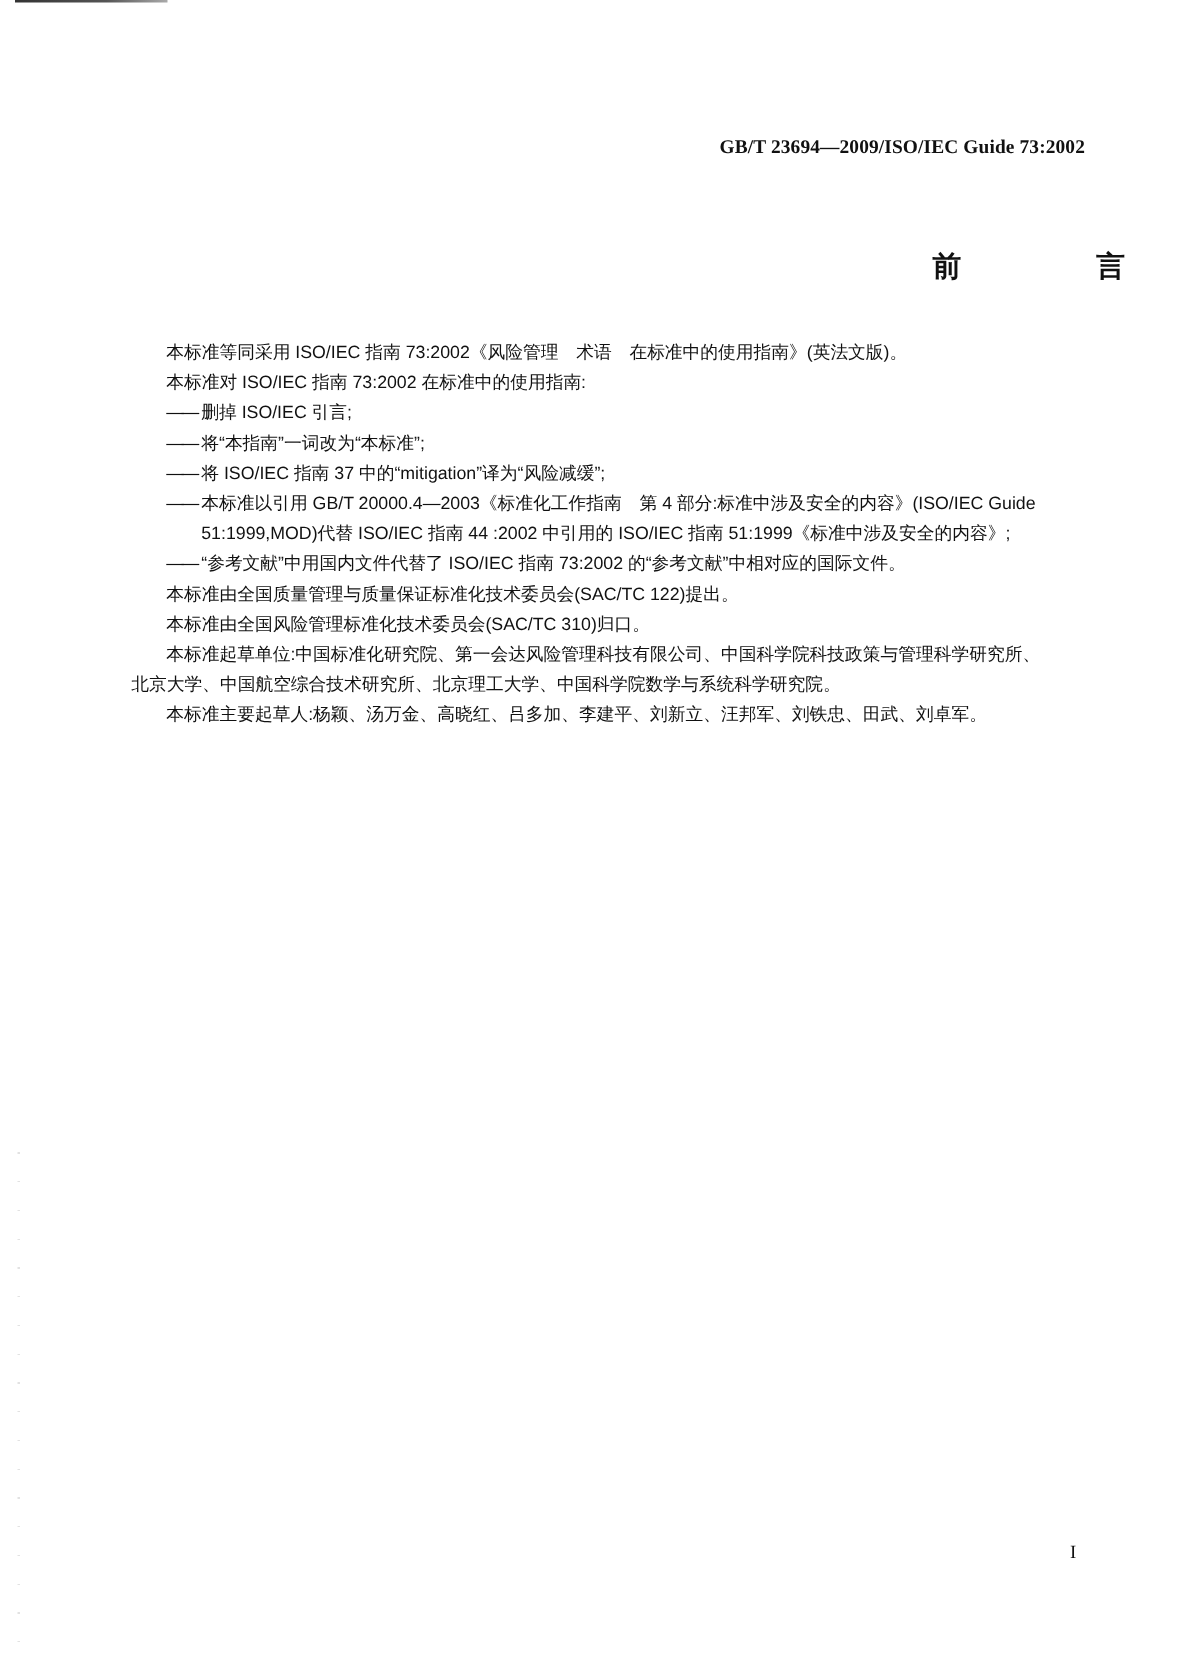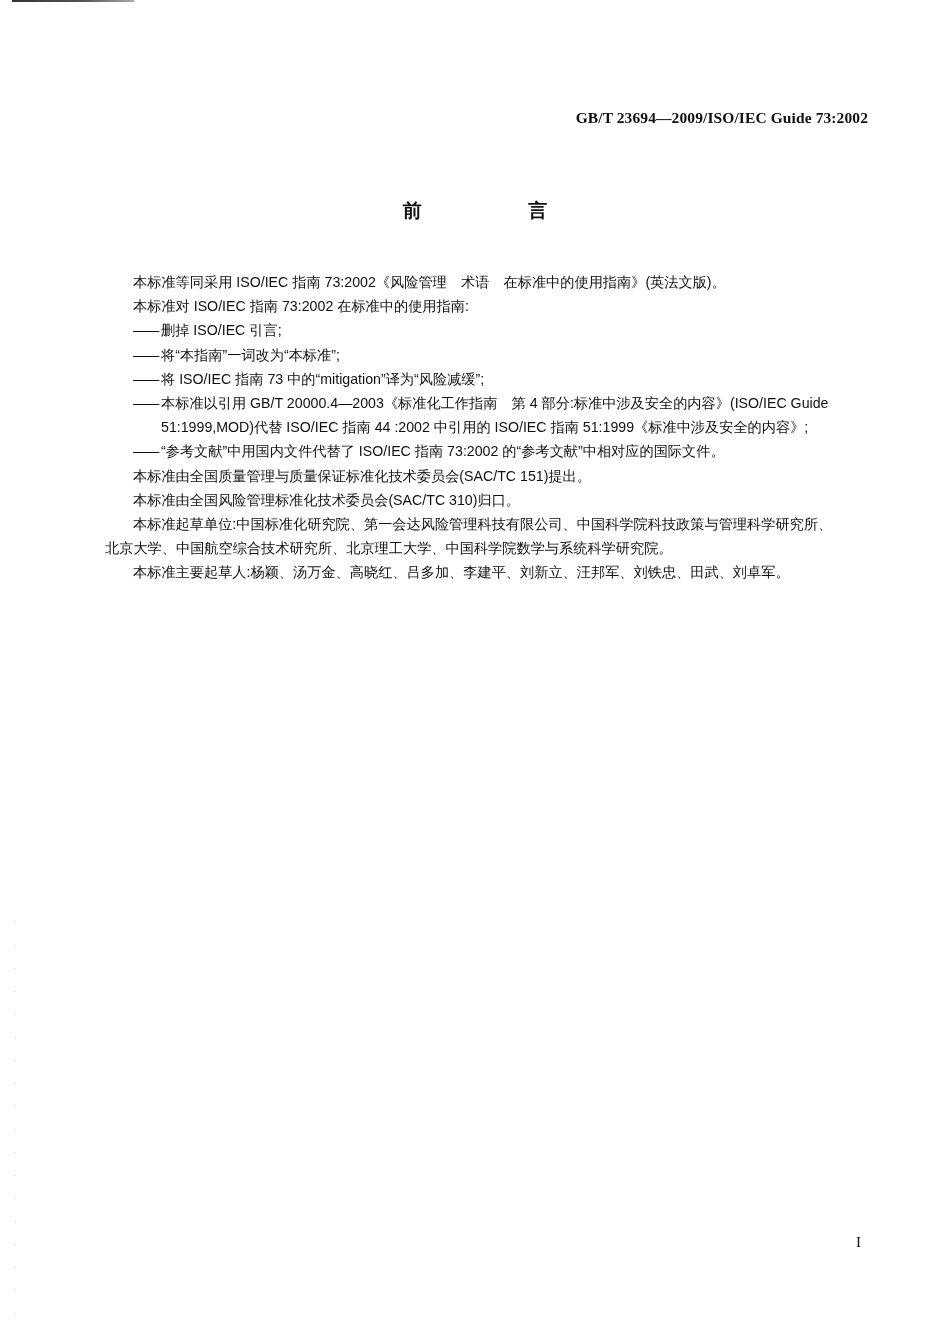--- a/index.html
+++ b/index.html
@@ -32,24 +32,24 @@
       font-size: 15.5px;
       letter-spacing: 0.1px;
       white-space: nowrap;
       margin-top: 13px;
     }
     .title {
       position: absolute;
       left: 0;
       width: 950px;
       top: 198px;
-      text-align: center;
+      text-align: right;
       font-family: "DejaVu Sans", sans-serif;
       font-weight: bold;
-      font-size: 19px;
+      font-size: 23px;
       letter-spacing: 50px;
       text-indent: 50px;
     }
     .body-text {
       position: absolute;
       left: 133px;
       top: 270px;
       width: 740px;
       font-family: Liberation Sans, sans-serif;
       font-size: 14.2px;
@@ -115,28 +115,28 @@
   <p class="para indent" style="margin-left:-28px;padding-left:28px;">本标准等同采用 ISO/IEC 指南 73:2002《风险管理　术语　在标准中的使用指南》(英法文版)。</p>
   <p class="para indent" style="margin-left:-28px;padding-left:28px;">本标准对 ISO/IEC 指南 73:2002 在标准中的使用指南:</p>
 
   <p class="dash-item" style="margin-left:-28px;padding-left:28px;">
     <span class="lead">——</span><span>删掉 ISO/IEC 引言;</span>
   </p>
   <p class="dash-item" style="margin-left:-28px;padding-left:28px;">
     <span class="lead">——</span><span>将“本指南”一词改为“本标准”;</span>
   </p>
   <p class="dash-item" style="margin-left:-28px;padding-left:28px;">
-    <span class="lead">——</span><span>将 ISO/IEC 指南 73 中的“mitigation”译为“风险减缓”;</span>
+    <span class="lead">——</span><span>将 ISO/IEC 指南 37 中的“mitigation”译为“风险减缓”;</span>
   </p>
   <p class="dash-item multi" style="margin-left:-28px;padding-left:56px;text-indent:-28px;width:712px;">
     <span class="lead" style="text-indent:0;">——</span><span>本标准以引用 GB/T 20000.4—2003《标准化工作指南　第 4 部分:标准中涉及安全的内容》(ISO/IEC Guide 51:1999,MOD)代替 ISO/IEC 指南 44 :2002 中引用的 ISO/IEC 指南 51:1999《标准中涉及安全的内容》;</span>
   </p>
   <p class="dash-item" style="margin-left:-28px;padding-left:28px;">
     <span class="lead">——</span><span>“参考文献”中用国内文件代替了 ISO/IEC 指南 73:2002 的“参考文献”中相对应的国际文件。</span>
   </p>
 
-  <p class="para indent" style="margin-left:-28px;padding-left:28px;">本标准由全国质量管理与质量保证标准化技术委员会(SAC/TC 151)提出。</p>
+  <p class="para indent" style="margin-left:-28px;padding-left:28px;">本标准由全国质量管理与质量保证标准化技术委员会(SAC/TC 122)提出。</p>
   <p class="para indent" style="margin-left:-28px;padding-left:28px;">本标准由全国风险管理标准化技术委员会(SAC/TC 310)归口。</p>
   <p class="para wrap" style="margin-left:-28px;width:740px;">本标准起草单位:中国标准化研究院、第一会达风险管理科技有限公司、中国科学院科技政策与管理科学研究所、北京大学、中国航空综合技术研究所、北京理工大学、中国科学院数学与系统科学研究院。</p>
   <p class="para indent" style="margin-left:-28px;padding-left:28px;">本标准主要起草人:杨颖、汤万金、高晓红、吕多加、李建平、刘新立、汪邦军、刘铁忠、田武、刘卓军。</p>
 </div>
 
 <div class="page-number">I</div>
 
 </body></html>

